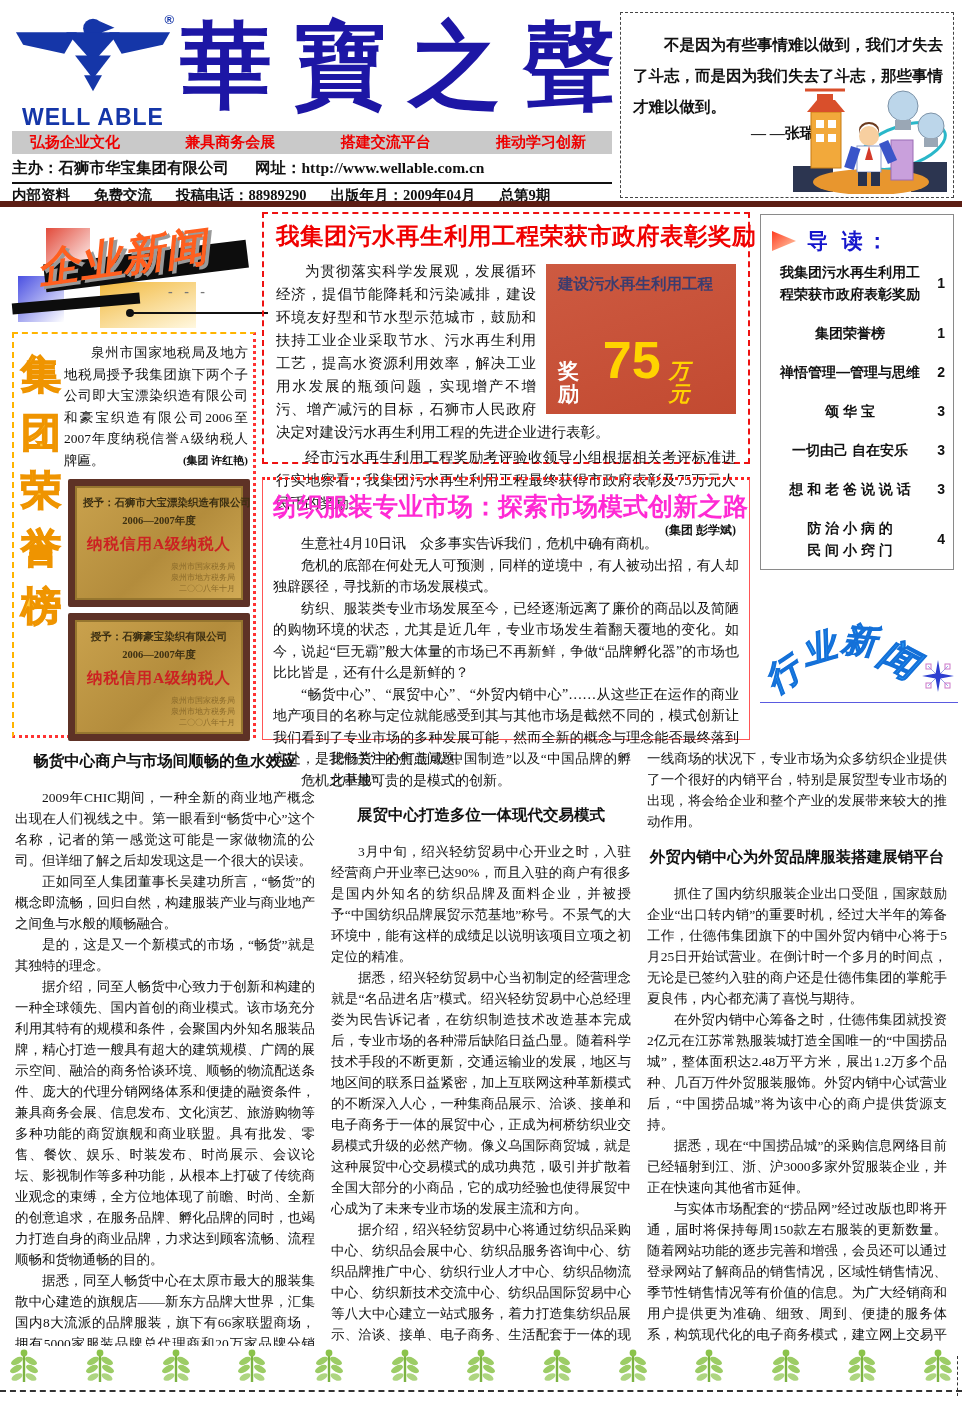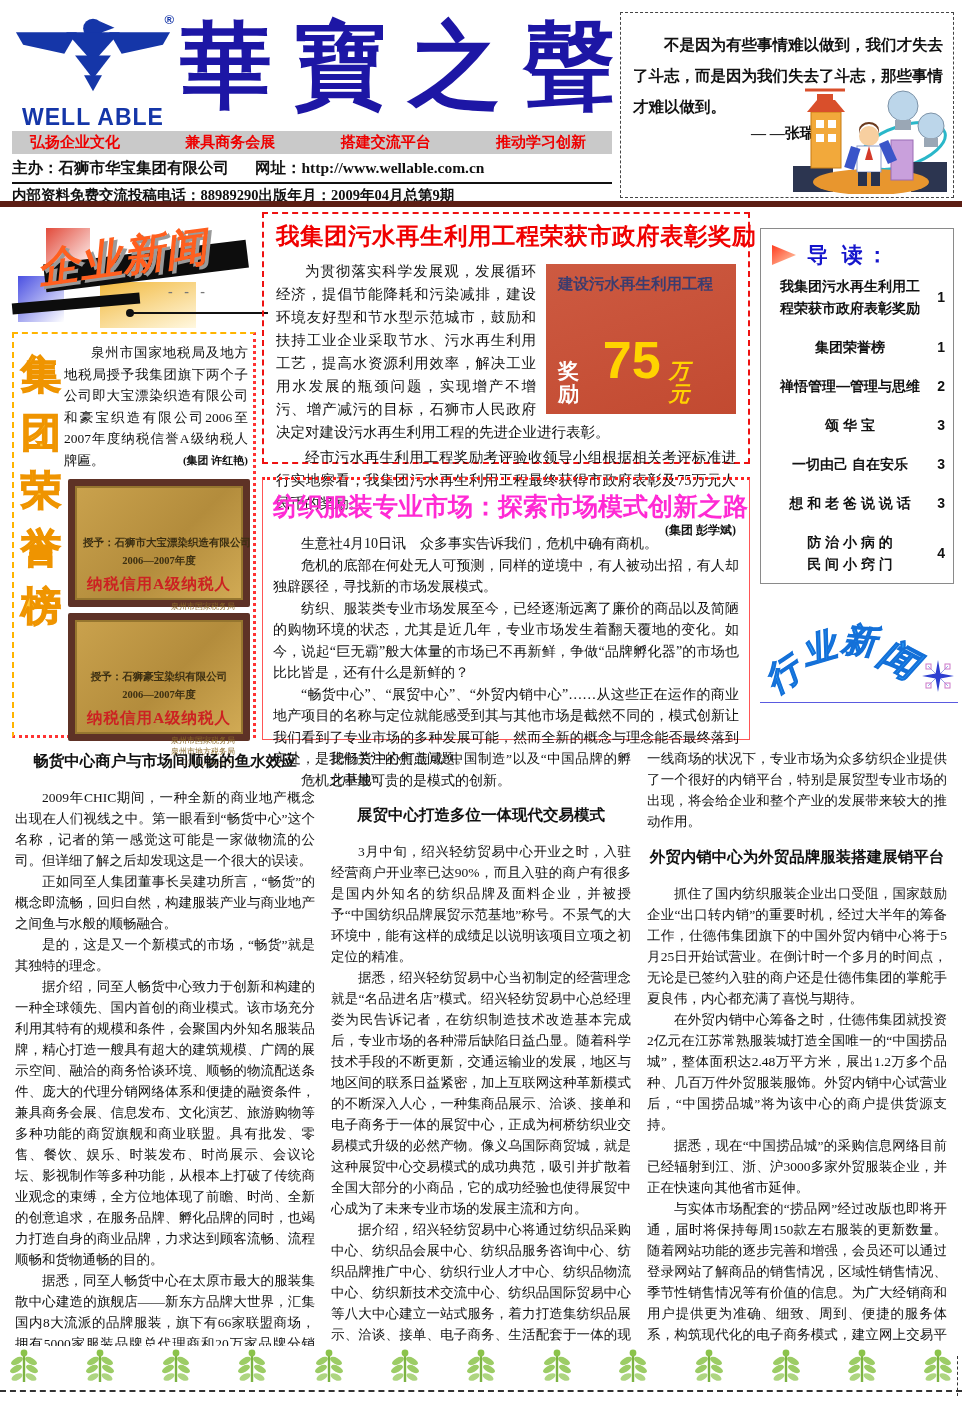--- a/index.html
+++ b/index.html
@@ -10,21 +10,21 @@
   .logo .reg{position:absolute;right:-2px;top:-4px;font-size:13px;color:#1536a8;font-weight:bold;font-family:"Liberation Sans",sans-serif;}
   .logo-text{position:absolute;left:0;top:88px;width:158px;text-align:center;font-family:"Liberation Sans",sans-serif;
              font-weight:bold;font-size:23px;color:#1536a8;letter-spacing:1px;}
   .paper-title{position:absolute;left:180px;top:2px;width:435px;height:128px;display:flex;align-items:center;justify-content:space-between;
                font-weight:900;font-size:92px;color:#1d16a5;font-family:"Liberation Serif",serif;transform:scaleY(1.02);}
   .slogan-bar{position:absolute;left:12px;top:131px;width:600px;height:23px;background:#c9c9c9;display:flex;align-items:center;
               justify-content:space-between;padding:0 26px 0 18px;box-sizing:border-box;}
   .slogan-bar span{color:#ee0000;font-weight:bold;font-size:15px;font-family:"Liberation Serif",serif;}
   .pub-line{position:absolute;left:12px;top:158px;width:600px;font-size:15.5px;font-weight:bold;display:flex;gap:26px;}
   .rule-thin{position:absolute;left:12px;top:182px;width:600px;height:2px;background:#111;}
-  .info-line{position:absolute;left:12px;top:186px;width:600px;font-size:14.5px;font-weight:bold;display:flex;}
+  .info-line{position:absolute;left:12px;top:186px;width:600px;font-size:14.5px;font-weight:bold;display:flex;gap:24px;}
   .maroon-band{position:absolute;left:0;top:201px;width:962px;height:6px;background:#5c1e14;}
   
   .quote-box{position:absolute;left:620px;top:12px;width:334px;height:186px;border:1px dashed #444;box-sizing:border-box;padding:16px 10px 4px 12px;}
   .quote-text{font-size:15.5px;font-weight:bold;line-height:31px;text-indent:2em;}
   .quote-attr{font-size:15px;font-weight:bold;margin:2px 0 0 118px;}
   .quote-illu{position:absolute;right:4px;bottom:3px;}
   
   .cn-banner{position:absolute;left:12px;top:212px;width:244px;height:116px;}
   .sq{position:absolute;}
   .sq-pink{left:34px;top:16px;width:44px;height:44px;background:linear-gradient(135deg,#e24a3a,#ffffff);}
@@ -55,26 +55,26 @@
   .honor-box{position:absolute;left:12px;top:332px;width:244px;height:406px;box-sizing:border-box;
              border-top:2px dashed #ffb400;border-left:2px dashed #ffb400;border-right:3px dotted #ff3333;border-bottom:3px dotted #ff3333;
              padding:8px 6px 6px 4px;}
   .honor-title{position:absolute;left:6px;top:12px;width:42px;display:flex;flex-direction:column;align-items:center;}
   .honor-title span{font-size:40px;line-height:58px;font-weight:900;color:#ffc83d;-webkit-text-stroke:1.5px #ef9400;}
   .honor-text{margin-left:46px;width:184px;font-size:13.5px;line-height:21.5px;text-align:justify;text-indent:2em;}
   .honor-byline{font-weight:bold;font-size:11px;float:right;}
   .plaques{margin-left:50px;margin-top:8px;display:flex;flex-direction:column;gap:6px;}
   .plaque{width:182px;height:128px;border:7px solid #5e3226;border-radius:2px;background:linear-gradient(135deg,#caa24d,#b38c3c 55%,#d2ab55);
           box-sizing:border-box;padding:10px 8px 4px 8px;box-shadow:inset 0 0 0 2px #96762f;}
-  .plq-awardee{font-size:10.5px;font-weight:bold;color:#3c2f12;text-align:center;white-space:nowrap;margin-top:40px;}
+  .plq-awardee{font-size:10.5px;font-weight:bold;color:#3c2f12;text-align:center;white-space:nowrap;}
   .plq-period{font-size:10.5px;font-weight:bold;color:#3c2f12;text-align:center;margin-top:4px;}
   .plq-title{font-size:15.5px;font-weight:900;color:#cc2222;text-align:center;margin-top:6px;letter-spacing:1px;white-space:nowrap;}
   .plq-issuer{font-size:8px;color:#8a6a2a;text-align:right;margin-top:6px;line-height:11px;white-space:pre-line;}
   
-  .toc-box{position:absolute;left:760px;top:228px;width:194px;height:356px;border:1px solid #8a8a8a;box-sizing:border-box;
+  .toc-box{position:absolute;left:760px;top:214px;width:194px;height:356px;border:1px solid #8a8a8a;box-sizing:border-box;
            padding:10px 8px 8px 8px;display:flex;flex-direction:column;font-family:"Liberation Sans",sans-serif;}
   .toc-head{display:flex;align-items:center;gap:10px;margin:2px 0 6px 2px;}
   .toc-title{color:#1515cc;font-weight:900;font-size:21px;letter-spacing:4px;}
   .toc-items{flex:1;display:flex;flex-direction:column;justify-content:space-between;}
   .toc-item{display:flex;align-items:center;}
   .toc-item-title{flex:1;text-align:center;font-weight:bold;font-size:14px;line-height:22px;white-space:pre-line;}
   .toc-item-page{width:14px;text-align:right;font-weight:bold;font-size:14px;}
   
   .in-banner{position:absolute;left:762px;top:608px;width:196px;height:98px;}
   .in-char{position:absolute;font-weight:900;font-style:italic;color:#2fa8ff;-webkit-text-stroke:1px #1470d8;

